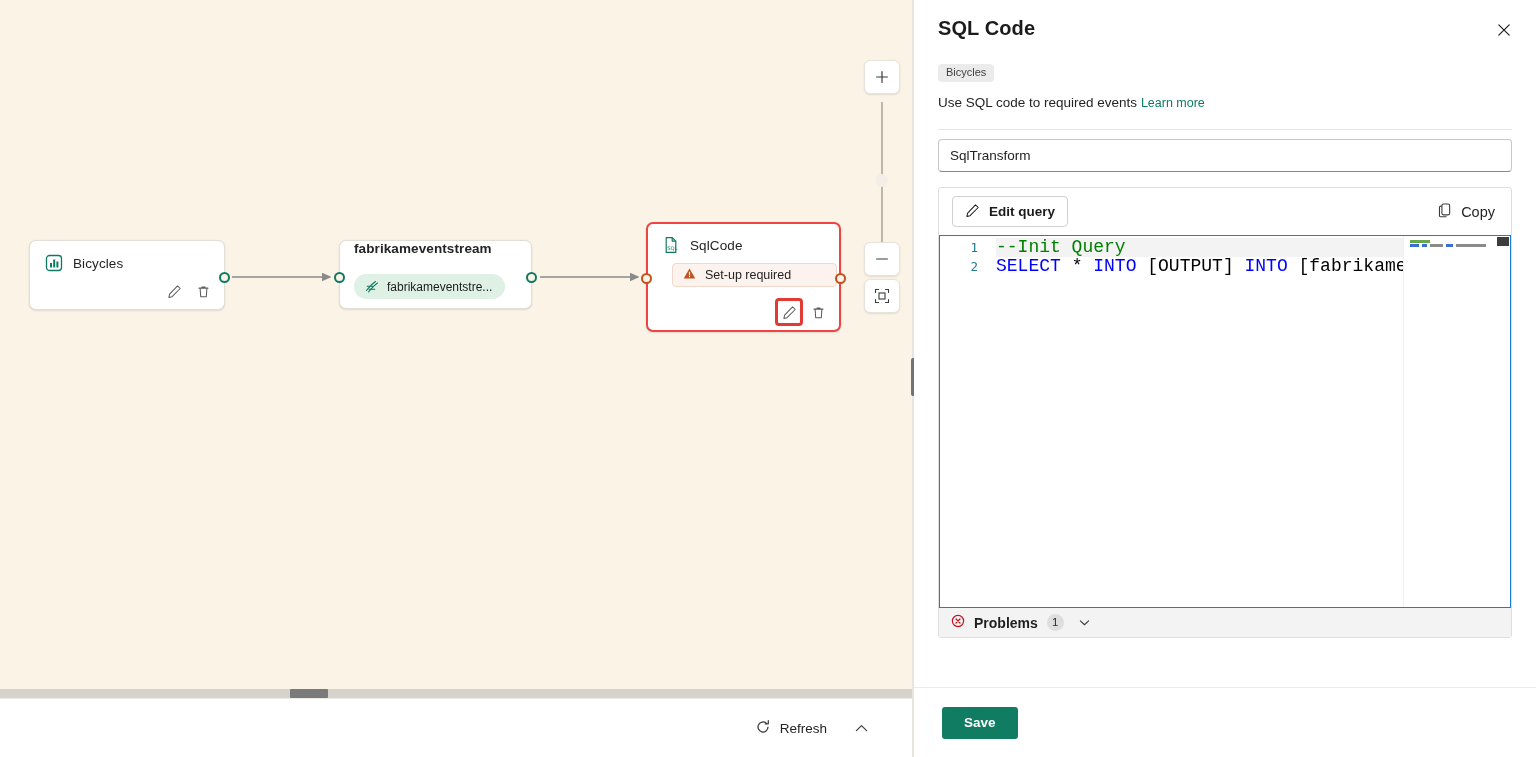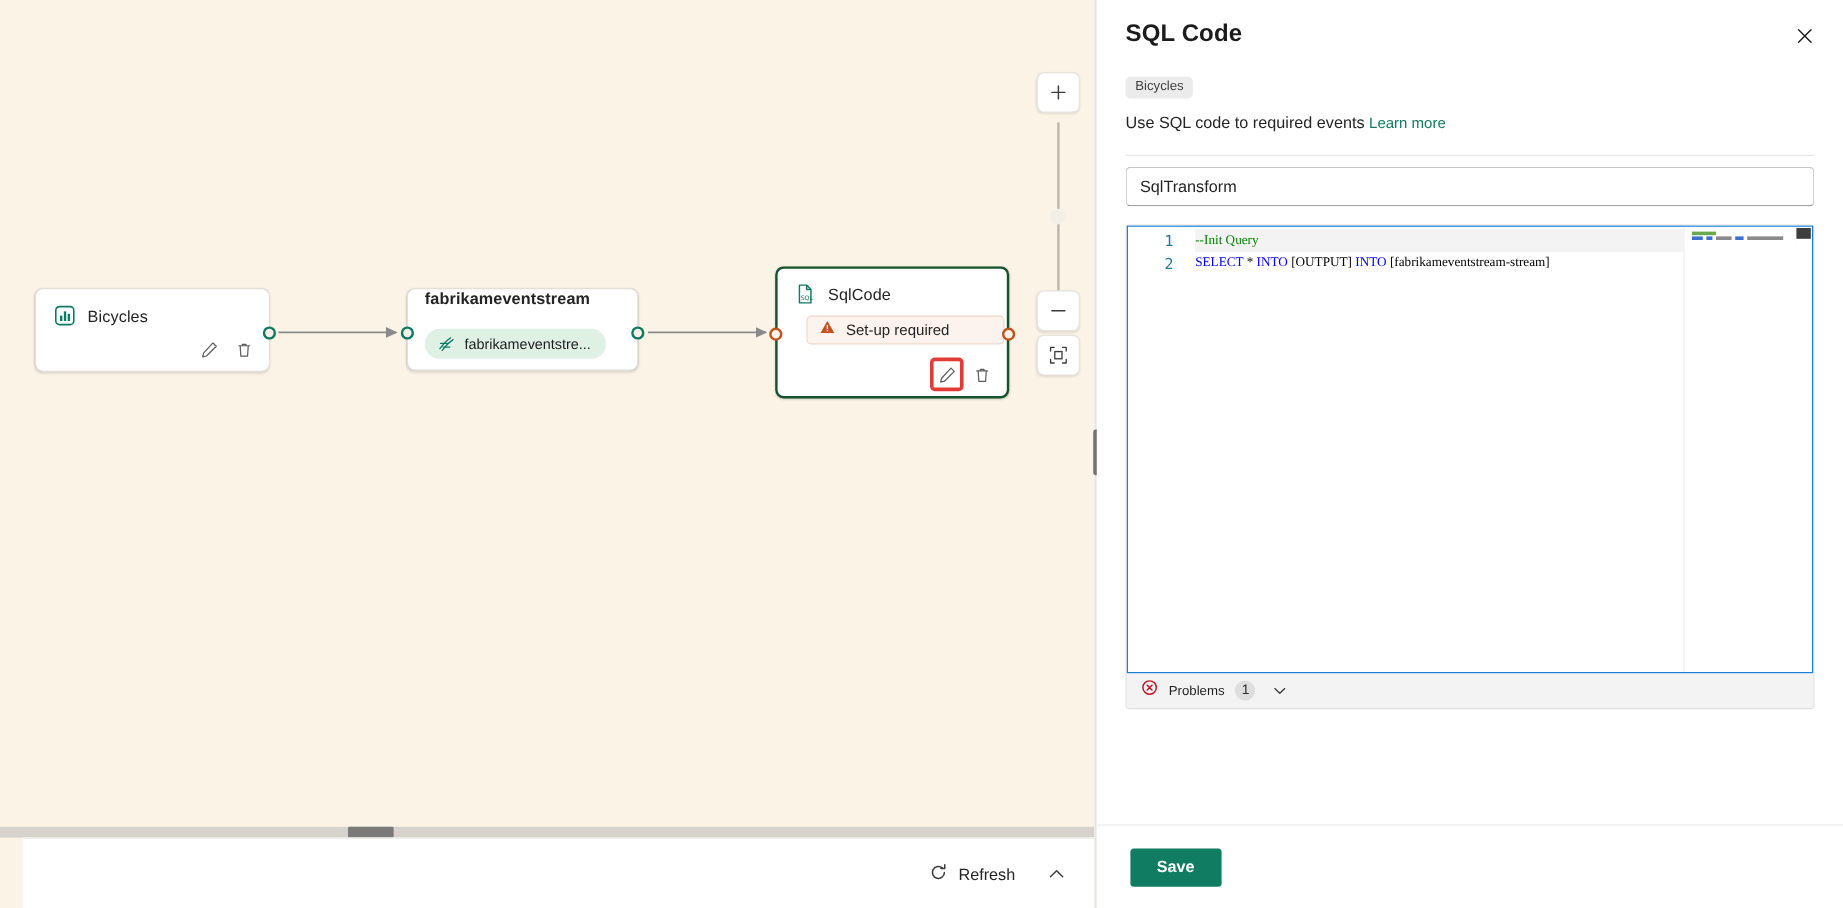--- a/index.html
+++ b/index.html
@@ -67,21 +67,21 @@
     max-width: 152px; box-sizing: border-box;
   }
   .stream-pill-label {
     font-size: 12px; color: #1d1d1d; white-space: nowrap;
     overflow: hidden; text-overflow: ellipsis;
   }
 
   
   #node-sql {
     left: 646px; top: 222px; width: 195px; height: 110px;
-    border: 2px solid #14532d;
+    border: 2px solid #ef4444;
     border-radius: 7px;
   }
   #node-sql .node-title-row { padding: 11px 14px 0 13px; }
   .warn-pill {
     position: absolute; left: 24px; top: 39px;
     width: 165px; height: 24px; box-sizing: border-box;
     display: flex; align-items: center; gap: 9px;
     background: #fdf3ee; border: 1px solid #f0d8ca; border-radius: 4px;
     padding: 0 10px;
   }
@@ -125,21 +125,21 @@
   #canvas-hscroll-thumb {
     position: absolute; left: 290px; top: 0; width: 38px; height: 9px;
     background: #7a7a7a; border-radius: 1px; cursor: pointer;
   }
 
   
   #canvas-bottom-bar {
     position: absolute; left: 0; bottom: 0; width: 912px; height: 59px;
     background: #ffffff; border-top: 1px solid #eceae7;
     display: flex; align-items: center; justify-content: flex-end;
-    padding-right: 38px; box-sizing: border-box; gap: 18px; margin-left: 19px;
+    padding-right: 38px; box-sizing: border-box; gap: 18px;
   }
   #refresh-button {
     display: flex; align-items: center; gap: 9px;
     background: transparent; border: none; cursor: pointer; padding: 4px 4px;
   }
   #refresh-label { font-size: 13.5px; color: #242424; }
   #collapse-button { background: transparent; border: none; cursor: pointer; padding: 4px; display:flex; }
 
   
   #splitter {
@@ -220,21 +220,21 @@
   #code-gutter {
     position: absolute; left: 0; top: 0; width: 46px; height: 100%;
     background: #ffffff;
   }
   .code-line-no {
     position: absolute; right: 8px; width: 40px; text-align: right;
     font-family: "DejaVu Sans Mono", monospace; font-size: 12.5px; color: #237893;
   }
   #code-content {
     position: absolute; left: 56px; top: 0; right: 0; height: 100%;
-    font-family: Liberation Serif, serif; font-size: 11px; line-height: 19px;
+    font-family: Liberation Mono, monospace; font-size: 18px; line-height: 19px;
     white-space: pre;
   }
   .code-line { position: absolute; left: 0; height: 19px; display: block; }
   .code-line.active { background: #f3f3f3; width: 1380px; }
   .tok-comment { color: #008000; }
   .tok-kw { color: #0000ff; }
   .tok-plain { color: #000000; }
   .tok-op { color: #000000; }
 
   
@@ -249,21 +249,21 @@
   }
   #code-vscroll-thumb {
     position: absolute; right: 1px; top: 1px; width: 12px; height: 9px;
     background: #3d3d3d; cursor: pointer;
   }
 
   #problems-bar {
     height: 29px; background: #f3f3f3; display: flex; align-items: center;
     padding: 0 12px; gap: 9px; box-sizing: border-box; cursor: pointer;
   }
-  #problems-label { font-size: 11px; font-weight: 400; color: #1f1f1f; }
+  #problems-label { font-size: 14px; font-weight: 700; color: #1f1f1f; }
   #problems-count {
     background: #dedede; color: #2b2b2b; font-size: 11.5px;
     border-radius: 9px; min-width: 17px; height: 17px; line-height: 17px;
     text-align: center; padding: 0 5px; box-sizing: border-box;
   }
   #problems-chevron { margin-left: 4px; display: flex; cursor: pointer; }
 
   #panel-footer {
     position: absolute; left: 0; bottom: 0; width: 622px; height: 70px;
     border-top: 1px solid #ececec; background: #ffffff;
@@ -442,20 +442,39 @@
       </div>
       <div id="panel-divider"></div>
     </div>
 
     <div id="panel-body">
 
       <input id="operation-name-input" type="text" value="SqlTransform" style="">
 
       <div id="editor-shell">
 
+        <div id="editor-toolbar">
+          <button id="edit-query-button">
+            <span>
+              <svg width="15" height="15" viewBox="0 0 16 16">
+                <path d="M11.2 1.9 14.1 4.8 5.4 13.5 2 14.3 2.8 10.9z" fill="none" stroke="#1b1b1b" stroke-width="1.1" stroke-linejoin="round"></path>
+              </svg>
+            </span>
+            <span id="edit-query-label">Edit query</span>
+          </button>
+          <button id="copy-button">
+            <span>
+              <svg width="17" height="17" viewBox="0 0 18 18">
+                <rect x="5.2" y="2.2" width="8.2" height="11.4" rx="1.6" fill="none" stroke="#3b3b3b" stroke-width="1.15"></rect>
+                <path d="M5.2 4.4H4.1a1.5 1.5 0 0 0-1.5 1.5v8.3a1.5 1.5 0 0 0 1.5 1.5h6" fill="none" stroke="#3b3b3b" stroke-width="1.15"></path>
+              </svg>
+            </span>
+            <span id="copy-label">Copy</span>
+          </button>
+        </div>
 
         <div id="code-area">
           <div id="code-gutter">
             <span class="code-line-no" style="top:4px;">1</span>
             <span class="code-line-no" style="top:23px;">2</span>
           </div>
 
           <div id="code-content">
             <span class="code-line active" style="top:2px;"><span class="tok-comment">--Init Query</span></span>
             <span class="code-line" style="top:21px;"><span class="tok-kw">SELECT</span><span class="tok-plain"> </span><span class="tok-op">*</span><span class="tok-plain"> </span><span class="tok-kw">INTO</span><span class="tok-plain"> [OUTPUT] </span><span class="tok-kw">INTO</span><span class="tok-plain"> [fabrikameventstream-stream]</span></span>

